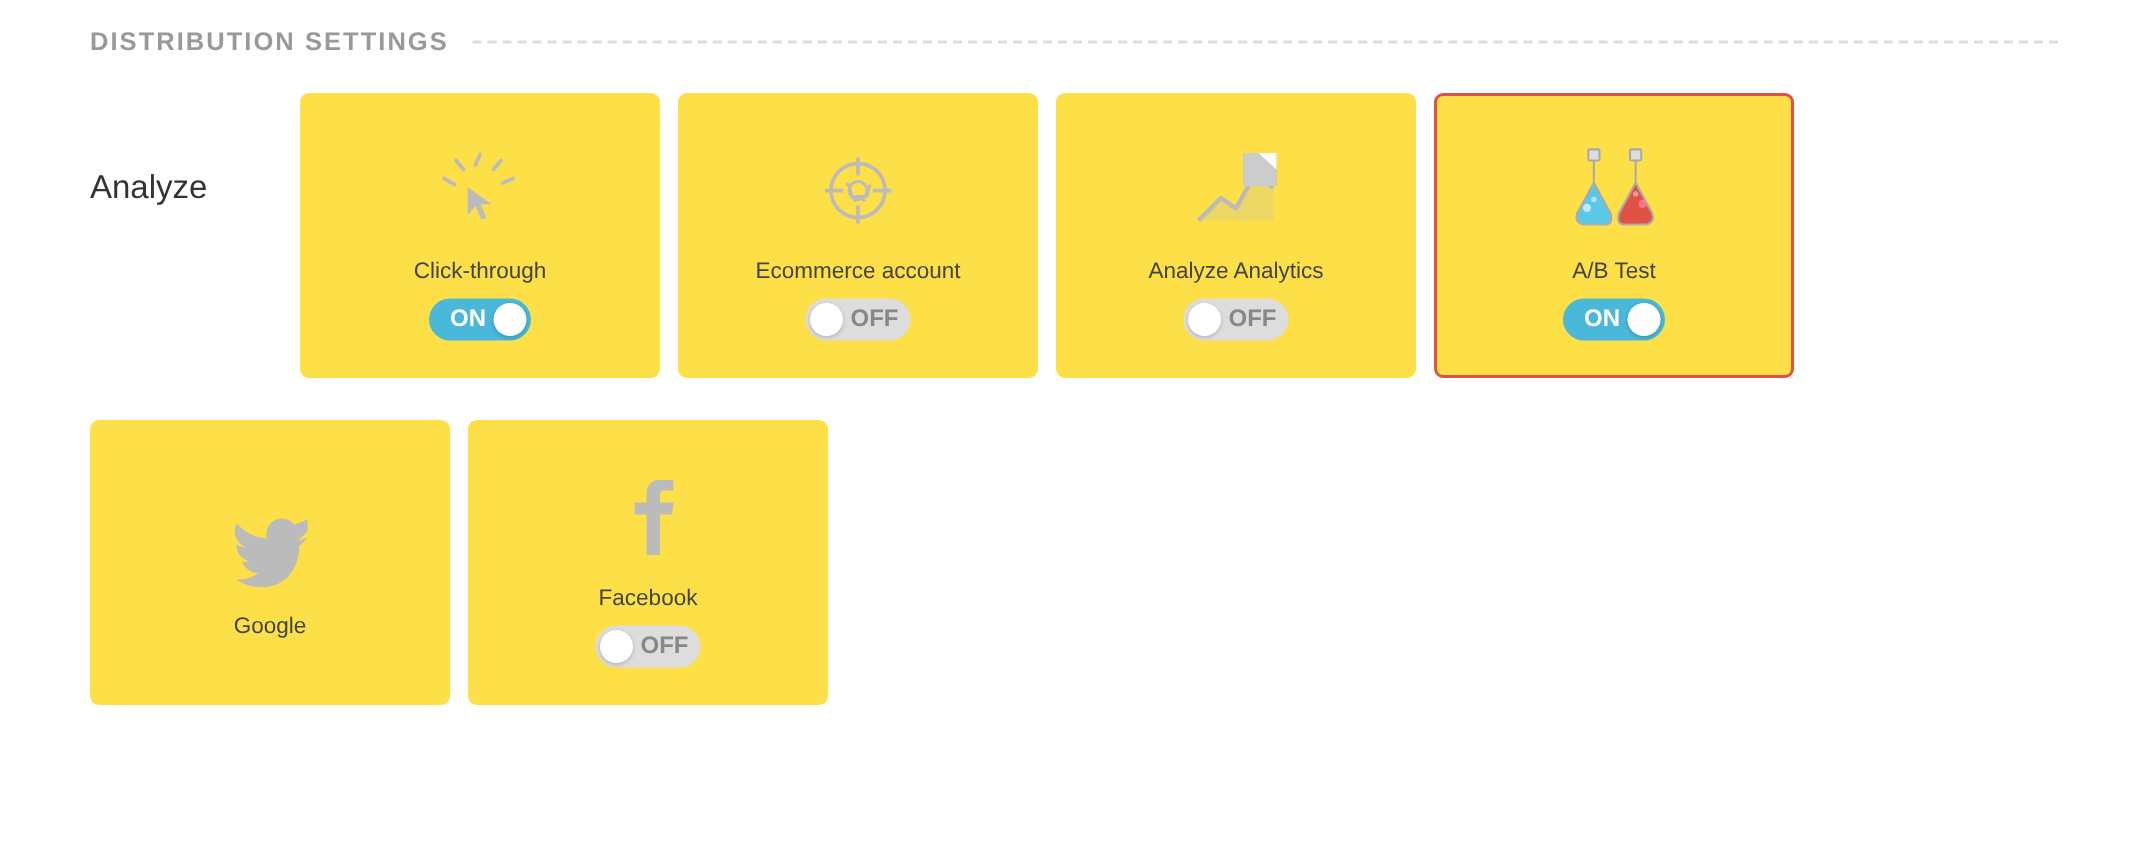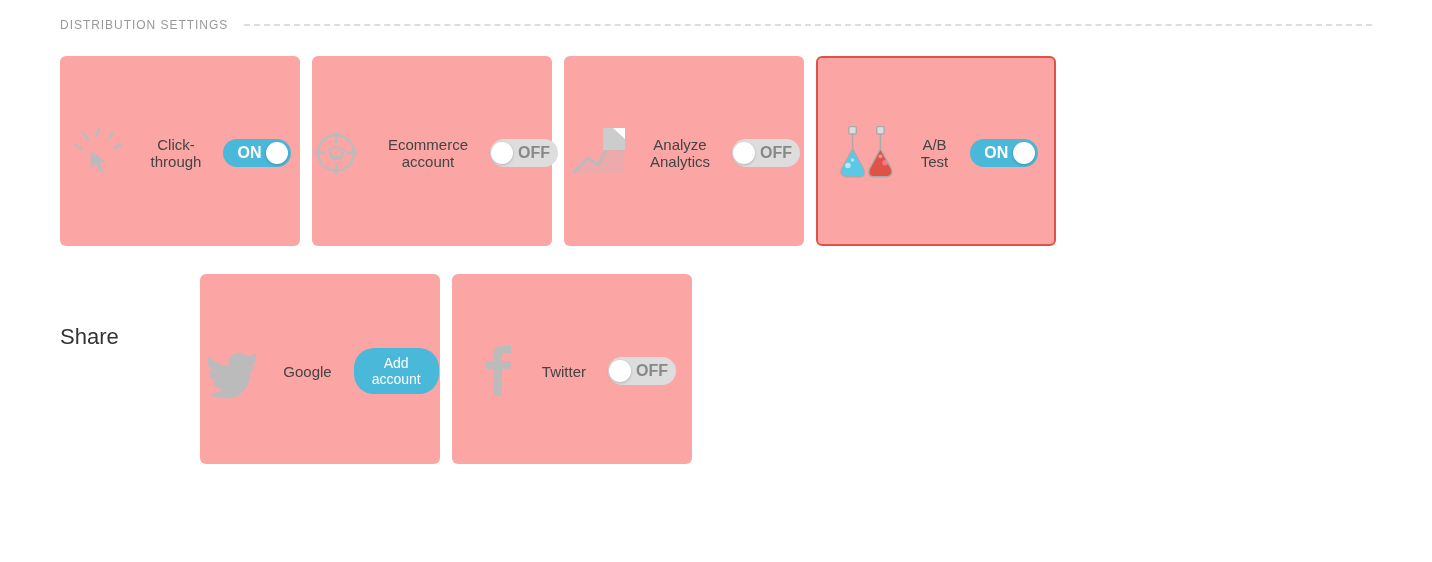--- a/index.html
+++ b/index.html
@@ -16,22 +16,22 @@
     }
 
     .section-header {
       display: flex;
       align-items: center;
       padding: 18px 0 24px 0;
       gap: 16px;
     }
 
     .section-title {
-      font-size: 12px;
-      font-weight: 400;
+      font-size: 17px;
+      font-weight: 700;
       color: #999;
       letter-spacing: 0.08em;
       white-space: nowrap;
     }
 
     .section-divider {
       flex: 1;
       height: 1px;
       border-top: 2px dashed #ddd;
     }
@@ -51,30 +51,30 @@
       flex-shrink: 0;
     }
 
     .cards-container {
       display: flex;
       gap: 12px;
       flex-wrap: wrap;
     }
 
     .card {
-      background: #fca5a5;
+      background: #fde047;
       border-radius: 6px;
       width: 240px;
       min-height: 190px;
       display: flex;
-      flex-direction: row;
+      flex-direction: column;
       align-items: center;
       justify-content: center;
       padding: 24px 16px 20px 16px;
-      gap: 22px;
+      gap: 10px;
       cursor: pointer;
     }
 
     .card.highlighted {
       border: 2.5px solid #e05246;
     }
 
     .card-icon {
       width: 70px;
       height: 70px;
@@ -181,20 +181,21 @@
 <body>
 
 <div class="page-container">
 
   <div class="section-header">
     <span class="section-title">DISTRIBUTION SETTINGS</span>
     <div class="section-divider"></div>
   </div>
 
   <div class="section-row">
+    <div class="row-label">Analyze</div>
     <div class="cards-container">
 
       <div class="card">
         <div class="card-icon cursor-icon">
           <svg viewBox="0 0 60 60" fill="none" xmlns="http://www.w3.org/2000/svg">
 
             <line x1="30" y1="6" x2="27" y2="13" stroke="#bbb" stroke-width="2.5" stroke-linecap="round"></line>
             <line x1="44" y1="10" x2="39" y2="16" stroke="#bbb" stroke-width="2.5" stroke-linecap="round"></line>
             <line x1="52" y1="22" x2="45" y2="25" stroke="#bbb" stroke-width="2.5" stroke-linecap="round"></line>
             <line x1="14" y1="10" x2="19" y2="16" stroke="#bbb" stroke-width="2.5" stroke-linecap="round"></line>
@@ -280,40 +281,38 @@
         <div class="toggle on">
           <span class="toggle-label">ON</span>
           <div class="toggle-knob"></div>
         </div>
       </div>
 
     </div>
   </div>
 
   <div class="section-row">
-    <div class="row-label">Share</div>
     <div class="cards-container">
 
       <div class="card">
         <div class="card-icon twitter-icon">
           <svg viewBox="0 0 60 60" fill="none" xmlns="http://www.w3.org/2000/svg">
             <path d="M55 12 C52 14 49 15 46 15.5 C43.5 12.5 39.5 11 35.5 12 C31 13 27.5 17 27.5 22 C27.5 23 27.5 24 27.7 24.8 C20 24.5 13 21 8 15 C6.5 17.5 6 20.5 7 23.5 C8.2 27 11 29.8 14.5 31 C12 31 9.7 30.3 7.5 29 L7.5 29.2 C7.5 34.5 11 39 16 40.2 C14.5 40.6 13 40.7 11.5 40.4 C12.8 44.8 17 48 22 48.1 C18 51.2 12.8 52.8 7.5 52.5 C12.5 55.8 18.5 57.5 25 57.5 C41 57.5 49.5 43.5 49.5 31.5 L49.5 30 C51.5 28.5 53.2 26.5 55 24.5 C53 25.3 50.8 25.8 48.5 26 C51 24.5 53 22.5 55 20 Z" fill="#bbb"></path>
           </svg>
         </div>
         <span class="card-label">Google</span>
-        <button class="add-account-btn">Add account</button>
       </div>
 
       <div class="card">
         <div class="card-icon facebook-icon">
           <svg viewBox="0 0 50 60" fill="none" xmlns="http://www.w3.org/2000/svg">
             <path d="M32 5 C28 5 24 8 24 14 L24 20 L16 20 L16 28 L24 28 L24 55 L33 55 L33 28 L41 28 L42 20 L33 20 L33 15 C33 13 34 12 36 12 L42 12 L42 5 Z" fill="#bbb"></path>
           </svg>
         </div>
-        <span class="card-label">Twitter</span>
+        <span class="card-label">Facebook</span>
         <div class="toggle off">
           <div class="toggle-knob"></div>
           <span class="toggle-label">OFF</span>
         </div>
       </div>
 
     </div>
   </div>
 
 </div>

